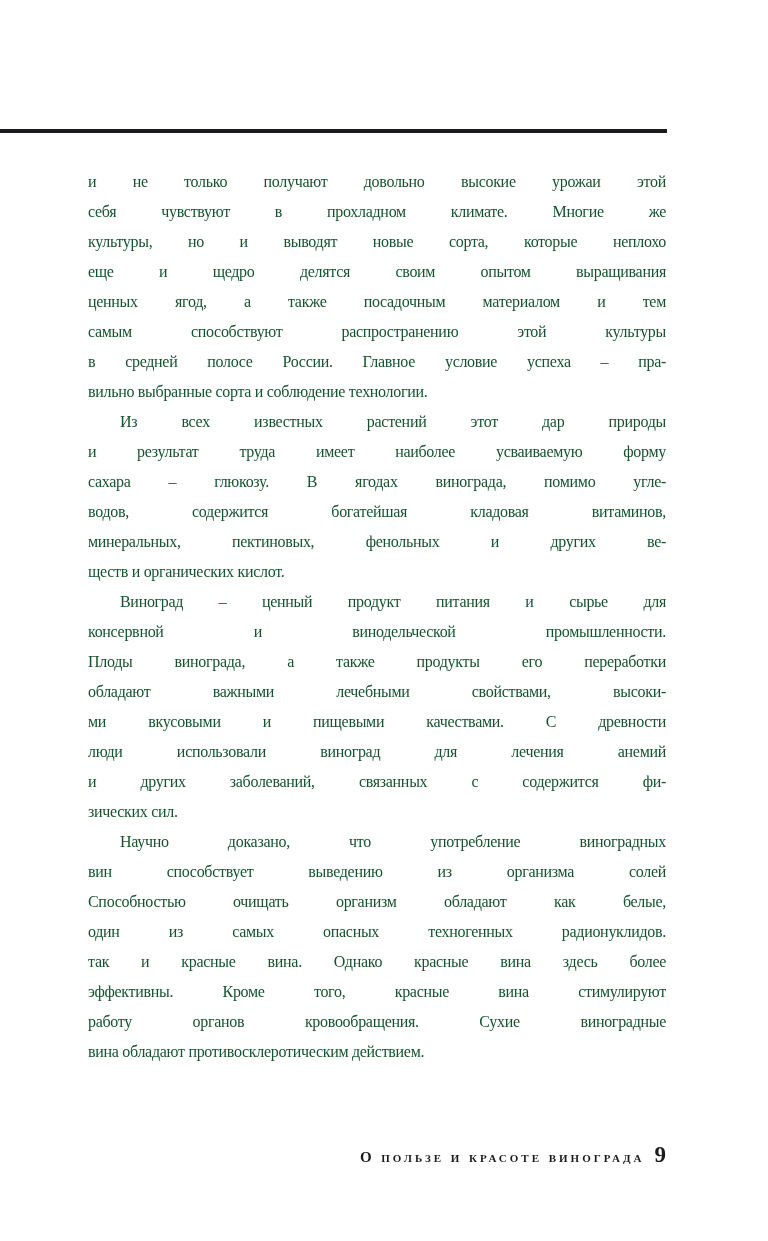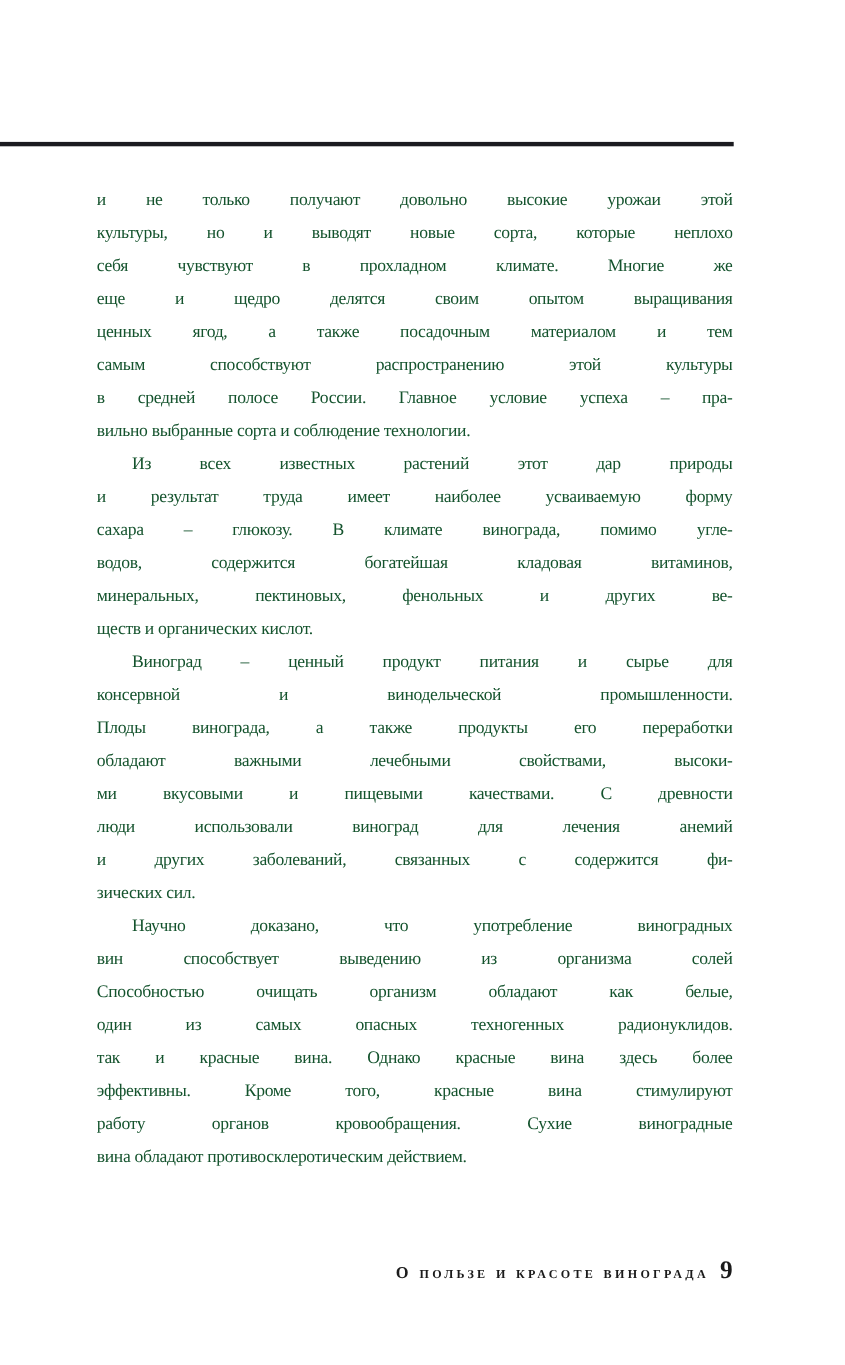--- a/index.html
+++ b/index.html
@@ -67,30 +67,30 @@
     letter-spacing: 0;
   }
 </style>
 </head>
 <body>
 
 <div class="page">
   <div class="header-rule"></div>
   <div class="body-text">
       <div class="line">и не только получают довольно высокие урожаи этой</div>
+      <div class="line">себя чувствуют в прохладном климате. Многие же</div>
       <div class="line">культуры, но и выводят новые сорта, которые неплохо</div>
-      <div class="line">себя чувствуют в прохладном климате. Многие же</div>
       <div class="line">еще и щедро делятся своим опытом выращивания</div>
       <div class="line">ценных ягод, а также посадочным материалом и тем</div>
       <div class="line">самым способствуют распространению этой культуры</div>
       <div class="line">в средней полосе России. Главное условие успеха – пра-</div>
       <div class="line last">вильно выбранные сорта и соблюдение технологии.</div>
       <div class="line indent">Из всех известных растений этот дар природы</div>
       <div class="line">и результат труда имеет наиболее усваиваемую форму</div>
-      <div class="line">сахара – глюкозу. В климате винограда, помимо угле-</div>
+      <div class="line">сахара – глюкозу. В ягодах винограда, помимо угле-</div>
       <div class="line">водов, содержится богатейшая кладовая витаминов,</div>
       <div class="line">минеральных, пектиновых, фенольных и других ве-</div>
       <div class="line last">ществ и органических кислот.</div>
       <div class="line indent">Виноград – ценный продукт питания и сырье для</div>
       <div class="line">консервной и винодельческой промышленности.</div>
       <div class="line">Плоды винограда, а также продукты его переработки</div>
       <div class="line">обладают важными лечебными свойствами, высоки-</div>
       <div class="line">ми вкусовыми и пищевыми качествами. С древности</div>
       <div class="line">люди использовали виноград для лечения анемий</div>
       <div class="line">и других заболеваний, связанных с содержится фи-</div>

